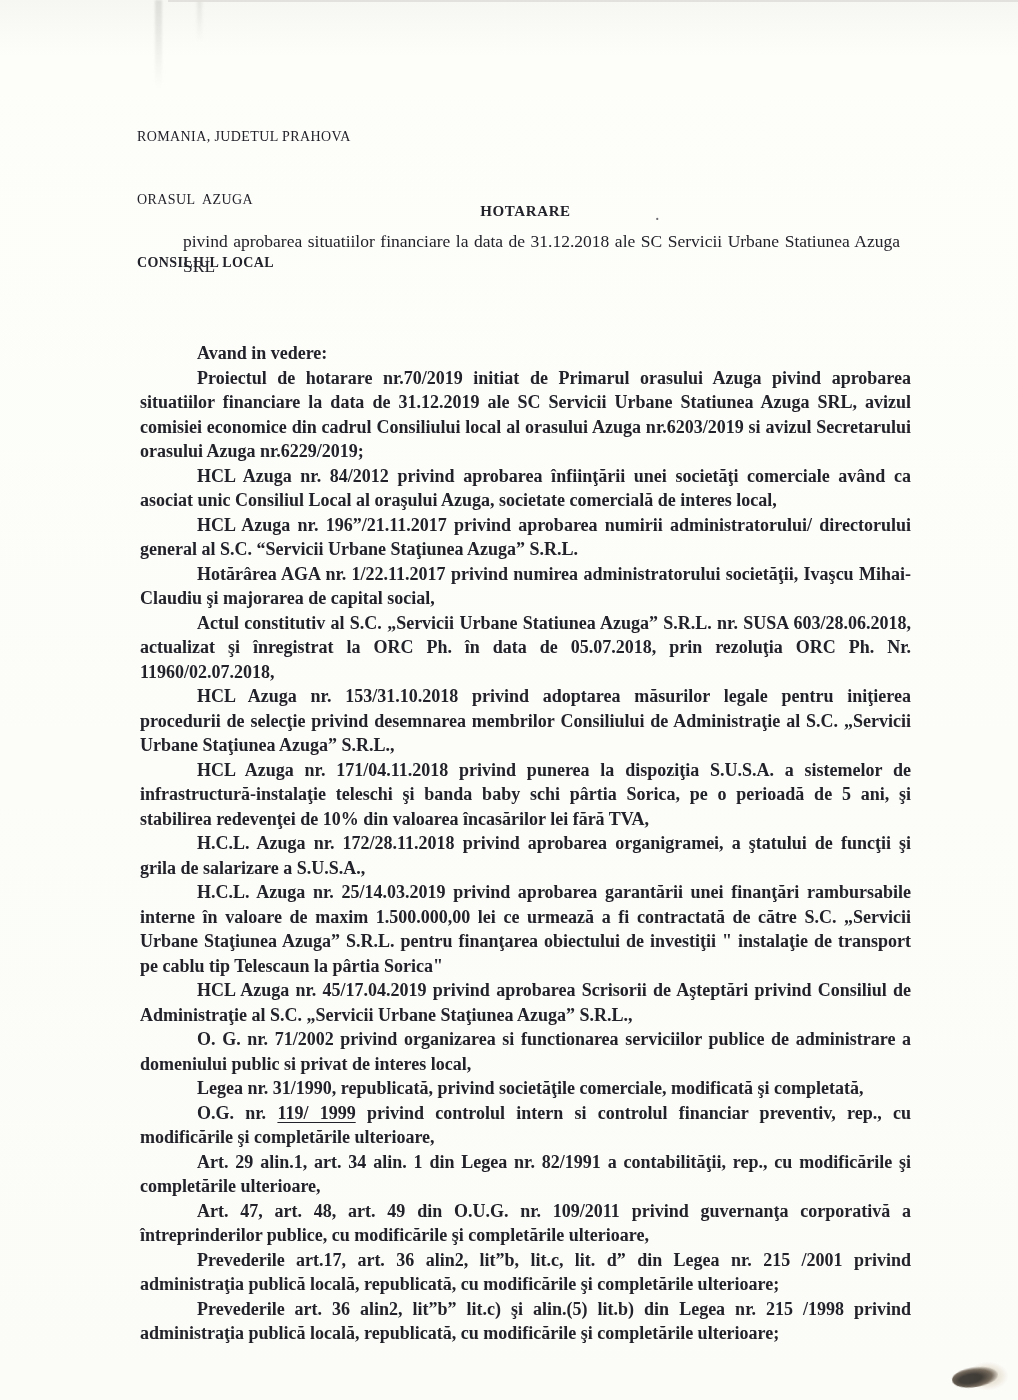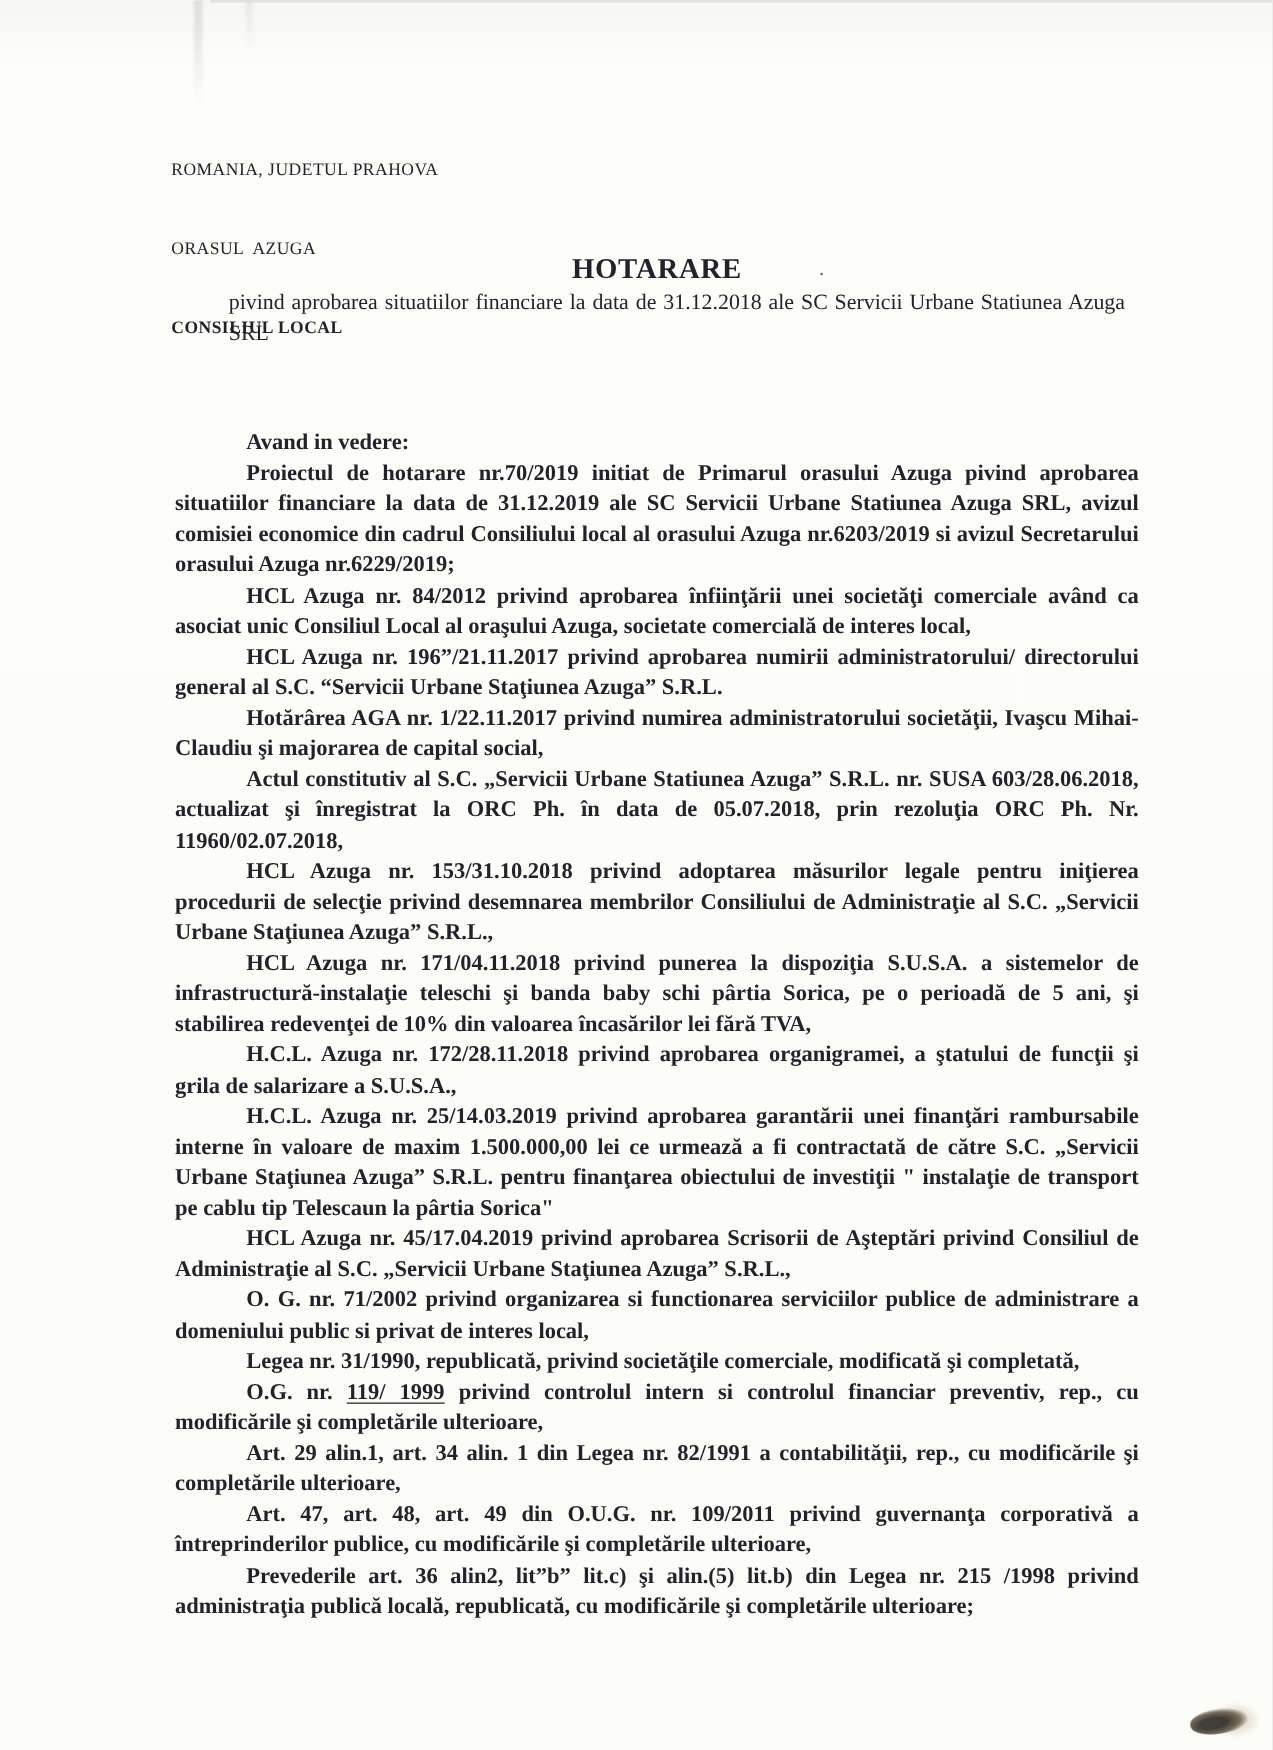--- a/index.html
+++ b/index.html
@@ -48,21 +48,21 @@
     font-size: 14px; line-height: 21px; letter-spacing: .4px;
     white-space: pre;
   }
   .letterhead .bold { font-weight: bold; }
 
   .title-row {
     position: absolute; left: 140px; top: 202px; width: 771px;
     text-align: center;
   }
   .doc-title {
-    font-weight: bold; font-size: 23px; letter-spacing: .6px;
+    font-weight: bold; font-size: 15px; letter-spacing: .6px;
   }
   .title-dot {
     position: absolute; left: 515px; top: 2px;
     font-size: 18px; opacity: .65;
   }
 
   .subtitle {
     position: absolute; left: 183px; top: 229px; width: 717px;
     margin: 0;
     font-size: 17.5px; line-height: 24.5px;
@@ -113,20 +113,21 @@
     <p>HCL Azuga nr. 153/31.10.2018 privind adoptarea măsurilor legale pentru iniţierea procedurii de selecţie privind desemnarea membrilor Consiliului de Administraţie al S.C. „Servicii Urbane Staţiunea Azuga” S.R.L.,</p>
     <p>HCL Azuga nr. 171/04.11.2018 privind punerea la dispoziţia S.U.S.A. a sistemelor de infrastructură-instalaţie teleschi şi banda baby schi pârtia Sorica, pe o perioadă de 5 ani, şi stabilirea redevenţei de 10% din valoarea încasărilor lei fără TVA,</p>
     <p>H.C.L. Azuga nr. 172/28.11.2018 privind aprobarea organigramei, a ştatului de funcţii şi grila de salarizare a S.U.S.A.,</p>
     <p>H.C.L. Azuga nr. 25/14.03.2019 privind aprobarea garantării unei finanţări rambursabile interne în valoare de maxim 1.500.000,00 lei ce urmează a fi contractată de către S.C. „Servicii Urbane Staţiunea Azuga” S.R.L. pentru finanţarea obiectului de investiţii " instalaţie de transport pe cablu tip Telescaun la pârtia Sorica"</p>
     <p>HCL Azuga nr. 45/17.04.2019 privind aprobarea Scrisorii de Aşteptări privind Consiliul de Administraţie al S.C. „Servicii Urbane Staţiunea Azuga” S.R.L.,</p>
     <p>O. G. nr. 71/2002 privind organizarea si functionarea serviciilor publice de administrare a domeniului public si privat de interes local,</p>
     <p>Legea nr. 31/1990, republicată, privind societăţile comerciale, modificată şi completată,</p>
     <p><span>O.G. nr. </span><span class="uline">119/ 1999</span><span> privind controlul intern si controlul financiar preventiv, rep., cu modificările şi completările ulterioare,</span></p>
     <p>Art. 29 alin.1, art. 34 alin. 1 din Legea nr. 82/1991 a contabilităţii, rep., cu modificările şi completările ulterioare,</p>
     <p>Art. 47, art. 48, art. 49 din O.U.G. nr. 109/2011 privind guvernanţa corporativă a întreprinderilor publice, cu modificările şi completările ulterioare,</p>
+    <p>Prevederile art.17, art. 36 alin2, lit”b, lit.c, lit. d” din Legea nr. 215 /2001 privind administraţia publică locală, republicată, cu modificările şi completările ulterioare;</p>
     <p>Prevederile art. 36 alin2, lit”b” lit.c) şi alin.(5) lit.b) din Legea nr. 215 /1998 privind administraţia publică locală, republicată, cu modificările şi completările ulterioare;</p>
 
   </div>
 
   <div class="corner-halo"></div>
   <div class="corner-smudge"></div>
 
 </div>
 
 </body></html>

